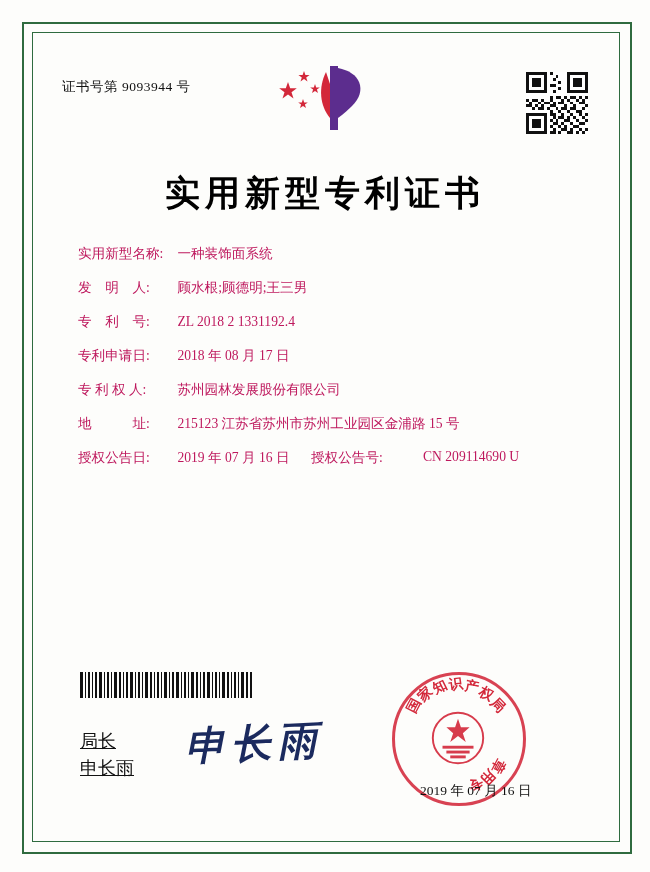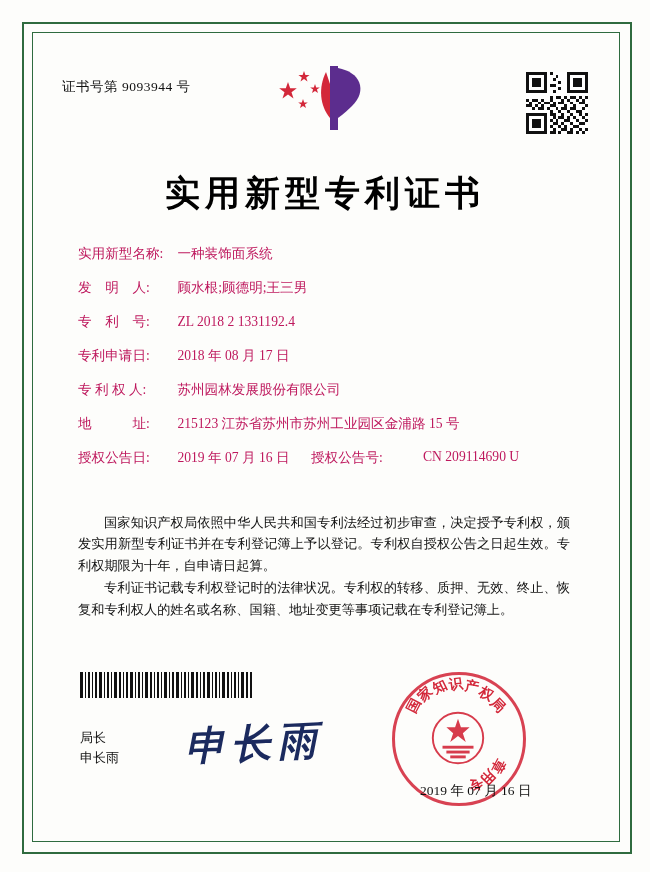--- a/index.html
+++ b/index.html
@@ -136,23 +136,24 @@
     width: 172px;
     height: 26px;
     overflow: hidden;
   }
 
   
   .sig-block {
     position: absolute;
     left: 80px;
     top: 728px;
-    font-size: 13px;
+    font-size: 18px;
     line-height: 1.5;
     color: #111;
+    text-decoration: underline;
   }
   .sig-hand {
     position: absolute;
     left: 185px;
     top: 716px;
     font-size: 40px;
     font-family: "DejaVu Serif", serif;
     color: #1b2a5e;
     letter-spacing: 6px;
     transform: rotate(-3deg);
@@ -372,24 +373,20 @@
       <span class="f-value">215123 江苏省苏州市苏州工业园区金浦路 15 号</span>
     </div>
     <div class="field-row">
       <span class="f-label">授权公告日:</span>
       <span class="f-value">2019 年 07 月 16 日</span>
       <span class="second-label">授权公告号:</span>
       <span class="second-value">CN 209114690 U</span>
     </div>
   </div>
 
-  <div class="body-text">
-    <p>国家知识产权局依照中华人民共和国专利法经过初步审查，决定授予专利权，颁发实用新型专利证书并在专利登记簿上予以登记。专利权自授权公告之日起生效。专利权期限为十年，自申请日起算。</p>
-    <p>专利证书记载专利权登记时的法律状况。专利权的转移、质押、无效、终止、恢复和专利权人的姓名或名称、国籍、地址变更等事项记载在专利登记簿上。</p>
-  </div>
 
   <div class="barcode">
     <svg width="172" height="26" shape-rendering="crispEdges">
       <g fill="#111">
         <rect x="0" y="0" width="3" height="26"></rect>
           <rect x="5" y="0" width="1" height="26"></rect>
         <rect x="8" y="0" width="2" height="26"></rect>
           <rect x="12" y="0" width="1" height="26"></rect>
         <rect x="15" y="0" width="2" height="26"></rect>
           <rect x="19" y="0" width="3" height="26"></rect>

